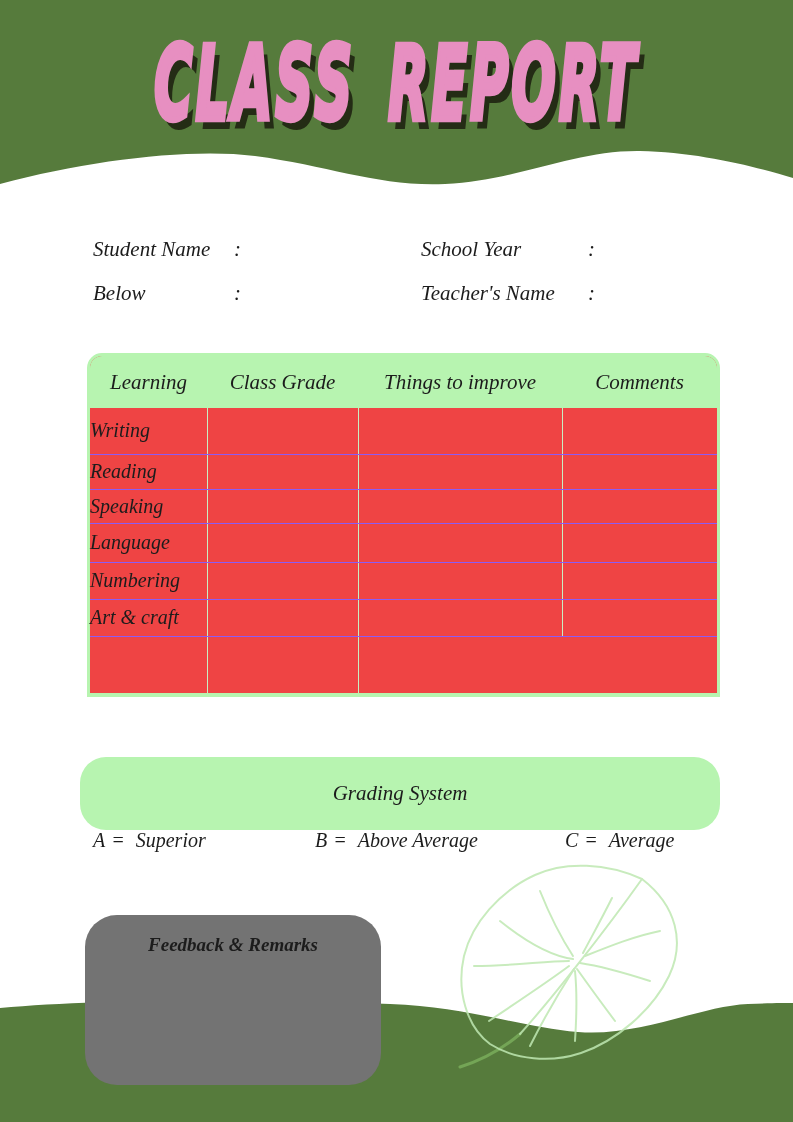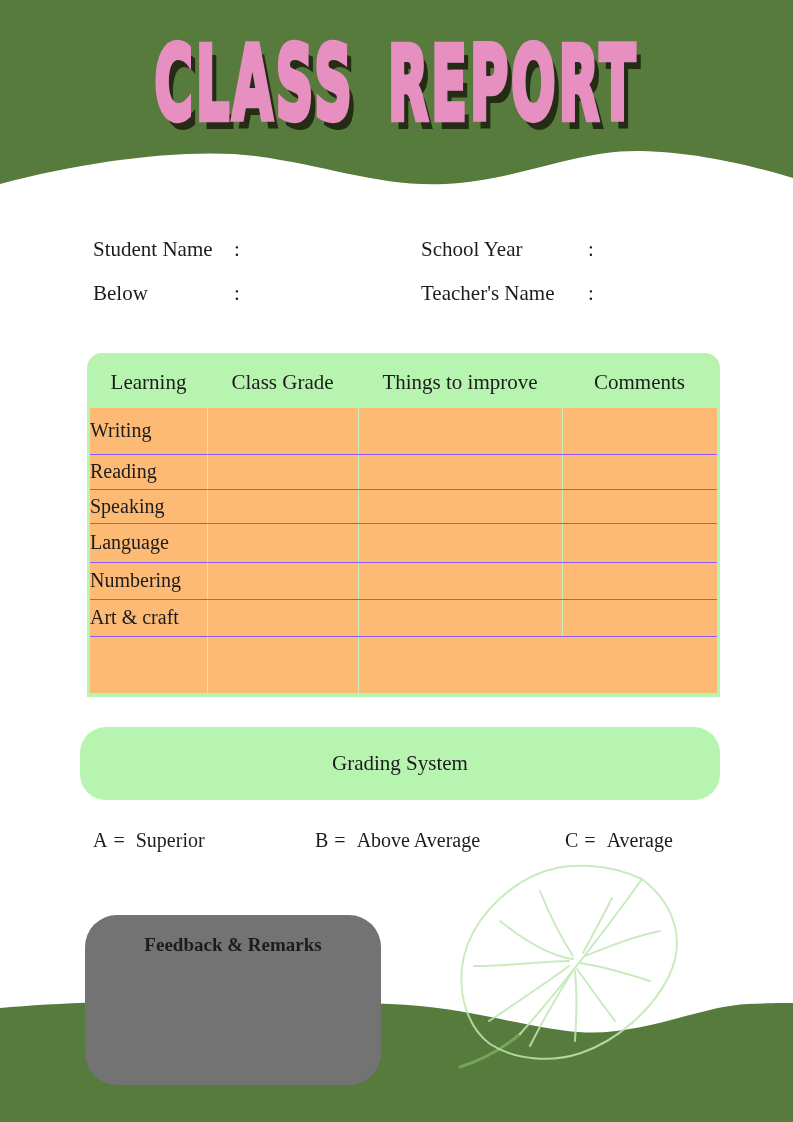--- a/index.html
+++ b/index.html
@@ -2,20 +2,21 @@
 <html><head>
 <meta charset="utf-8">
 <style>
   * { margin:0; padding:0; box-sizing:border-box; }
   html,body { background:#ffffff; }
   .page {
     position:relative; width:793px; height:1122px;
     background:#ffffff; overflow:hidden;
     font-family:"Liberation Serif","DejaVu Serif",serif;
     color:#1c1c1c;
+    font-style:italic;
   }
   
   .header-wave { position:absolute; top:0; left:0; }
   .title {
     position:absolute; top:24px; left:0; right:0;
     text-align:center; white-space:nowrap;
     font-family:"DejaVu Sans","Liberation Sans",sans-serif;
     font-weight:800; font-size:80px; letter-spacing:5px; word-spacing:18px;
     color:#e78fc1;
     -webkit-text-stroke:5px #e78fc1;
@@ -25,39 +26,39 @@
   
   .student-info {
     position:absolute; left:93px; top:237px; width:660px;
     font-size:21px;
   }
   .si-row { display:grid; grid-template-columns:141px 187px 167px 1fr; margin-bottom:19px; }
   
   .report-table {
     position:absolute; left:87px; top:353px; width:633px;
     border:3px solid #b7f4b0; border-bottom-width:4px;
-    border-radius:15px 15px 0 0; background:#fdba74;
+    border-radius:15px 15px 0 0; background:#ef4444;
   }
   .thead {
     display:grid; grid-template-columns:117px 151px 204px 1fr;
     height:52px; background:#b7f4b0; border-radius:12px 12px 0 0;
     font-size:21px;
   }
   .thead .hcell { display:flex; align-items:center; justify-content:center; }
   .tbody { display:grid; grid-template-rows:46px 35px 34px 39px 37px 37px 57px; }
   .trow { display:grid; grid-template-columns:117px 151px 204px 1fr; }
   .trow + .trow { border-top:1px solid #8b5cf6; }
   .tcell { border-left:1px solid #c8efc2; }
   .tcell:first-child { border-left:none; }
   .tcell.rowlabel {
     display:flex; align-items:center; font-size:20px; line-height:1.18;
   }
   
   .grading-box {
-    position:absolute; left:80px; top:727px; width:640px; height:73px;
+    position:absolute; left:80px; top:757px; width:640px; height:73px;
     background:#b7f4b0; border-radius:26px;
     display:flex; align-items:center; justify-content:center; font-size:21px;
   }
   .legend { position:absolute; left:93px; top:829px; width:650px; font-size:20px; }
   .legend-row { display:grid; grid-template-columns:222px 250px 1fr; margin-bottom:24px; }
   .legend-item .eq { margin:0 7px 0 6px; }
   .legend-item .meaning { margin-left:4px; }
   
   .feedback-box {
     position:absolute; left:85px; top:915px; width:296px; height:170px;

